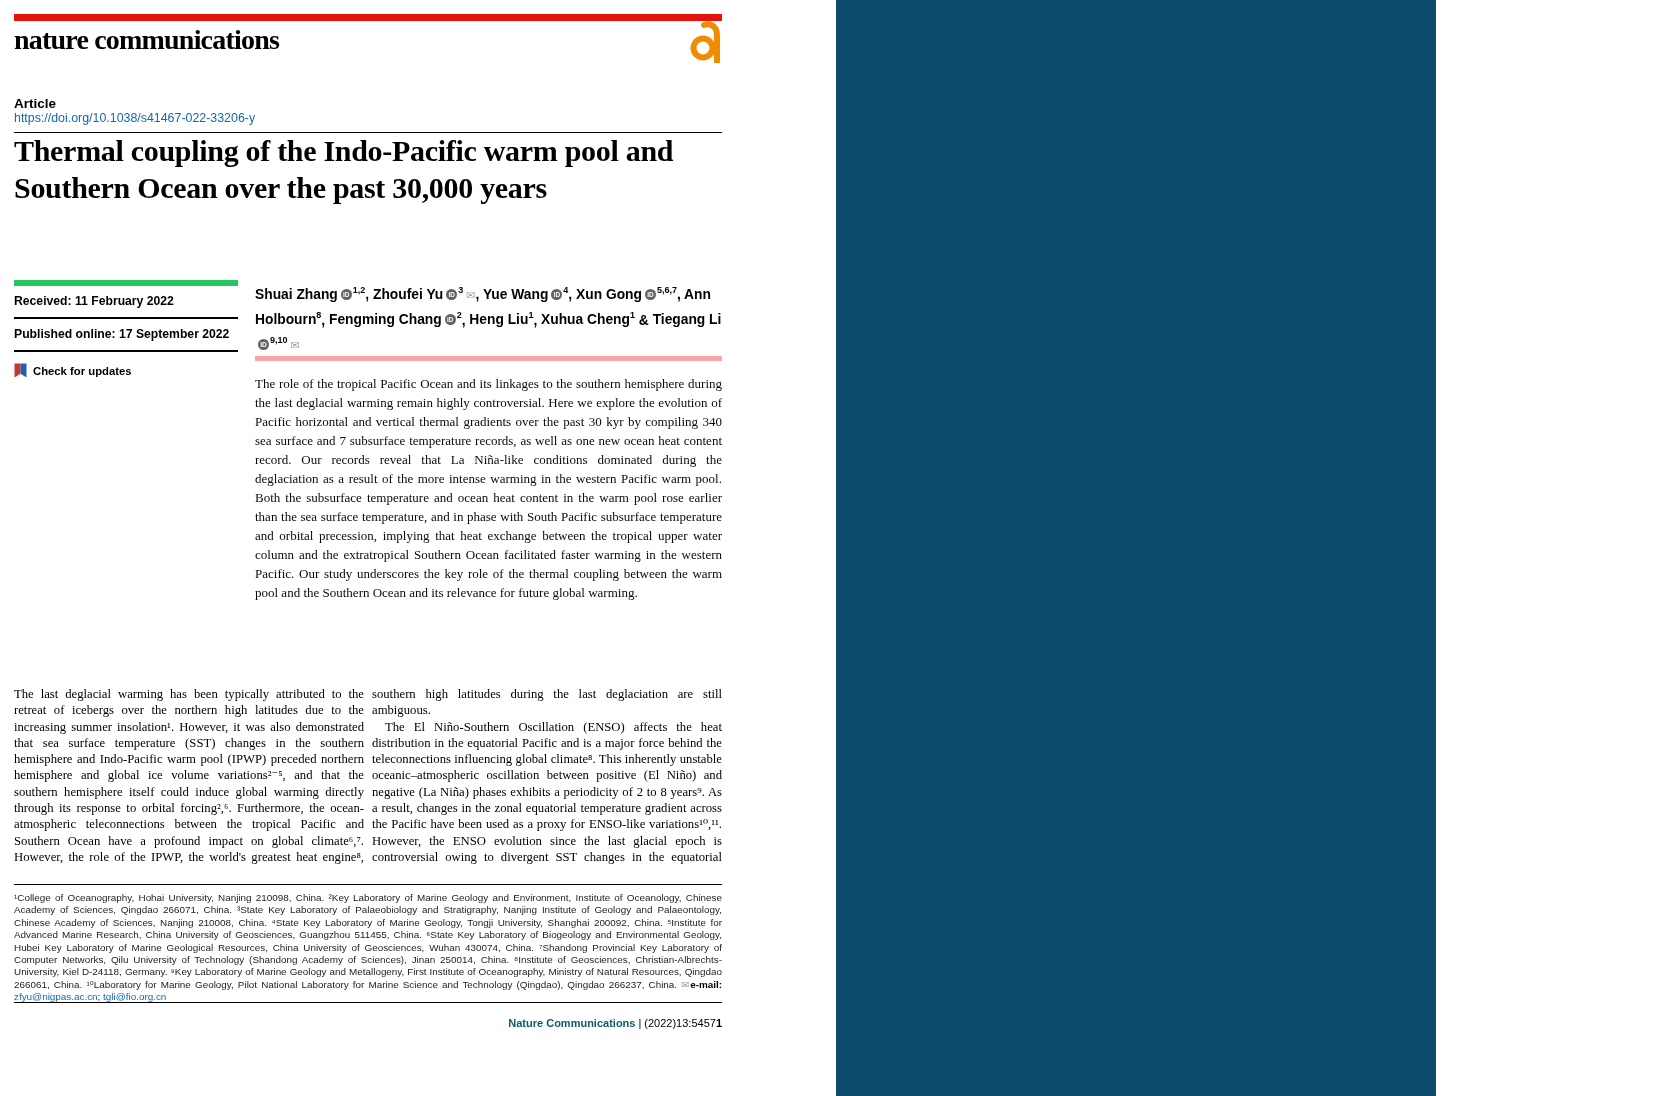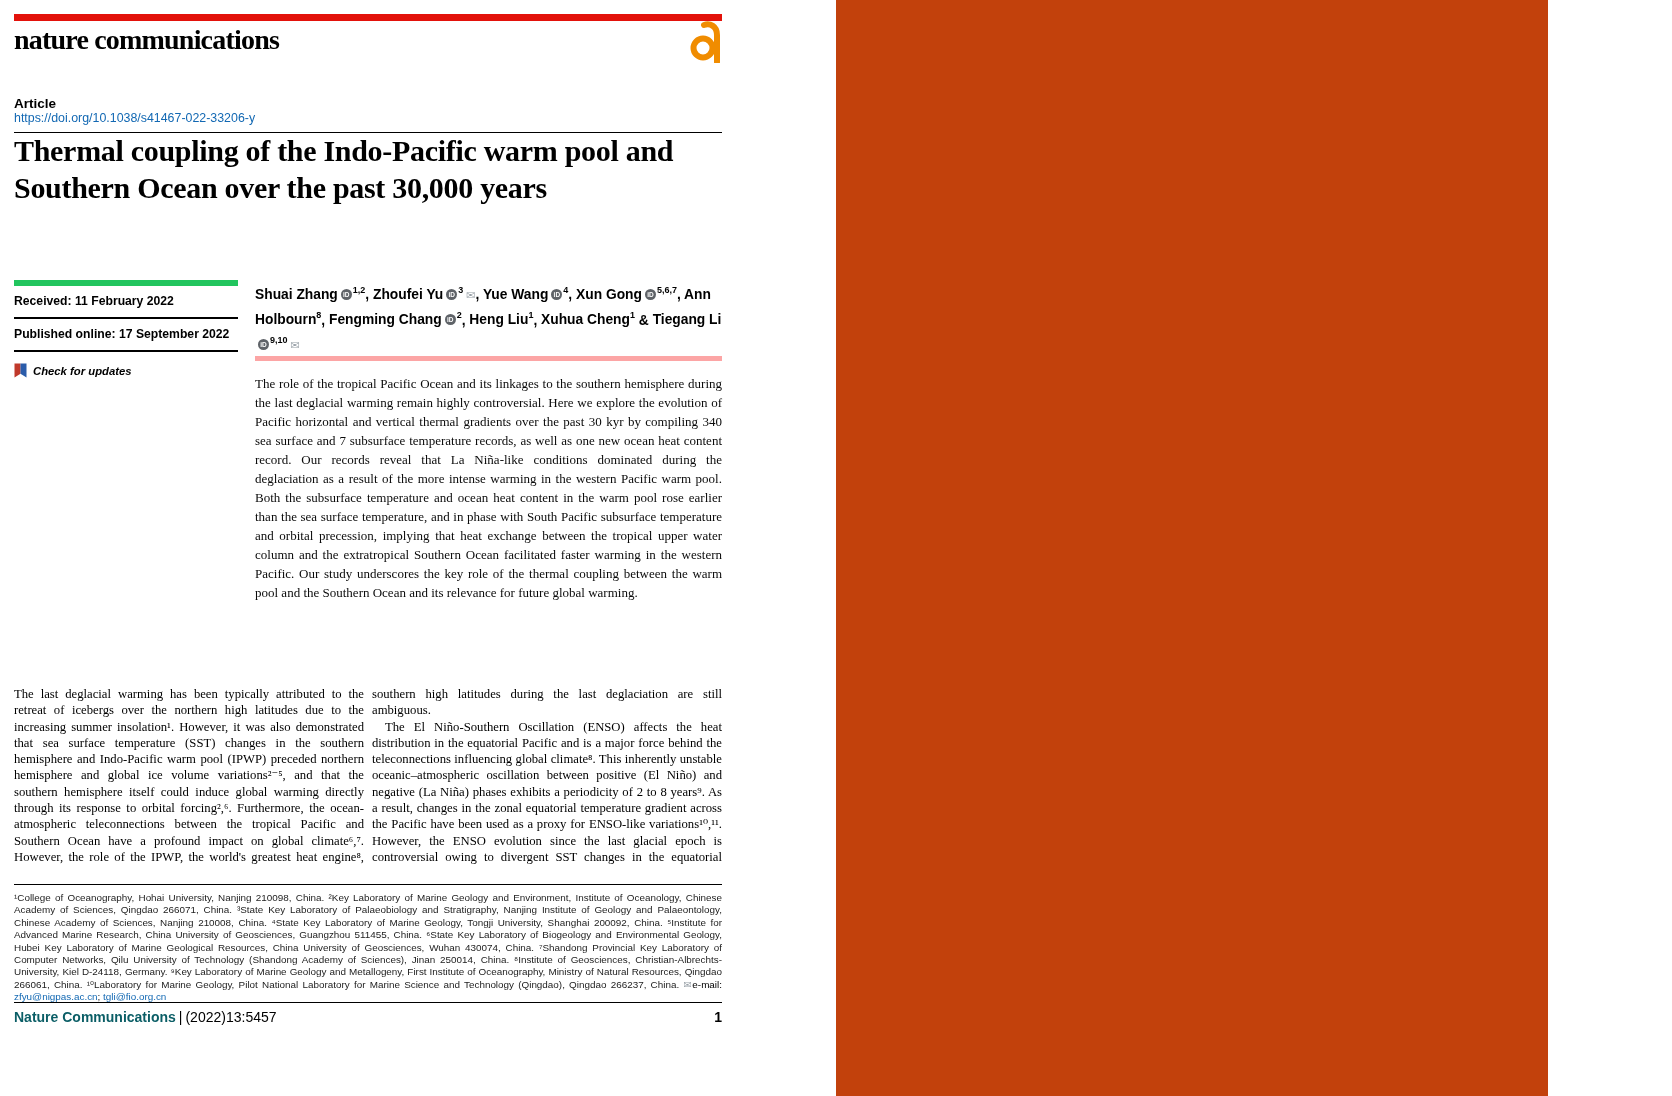--- a/index.html
+++ b/index.html
@@ -1,57 +1,57 @@
 <!DOCTYPE html>
 <html><head>
 <meta charset="utf-8">
 <style>
   html,body{margin:0;padding:0;background:#fff;}
   body{width:1672px;height:1096px;font-family:"Liberation Sans",sans-serif;color:#000;}
-  .sheet{position:relative;width:1548px;height:1096px;overflow:hidden;background:#c2410c;}
+  .sheet{position:relative;width:1436px;height:1096px;overflow:hidden;background:#0c4a6e;}
   .page{position:absolute;top:0;width:836px;height:1096px;background:#fff;}
   .page.p0{left:0;} .page.p1{left:836;}
   .abs{position:absolute;left:14px;width:708px;}
 
   .brandbar{top:14px;height:7px;background:#e3120b;}
   .logo{top:24px;font-family:"Liberation Serif",serif;font-weight:700;font-size:28px;letter-spacing:-0.8px;color:#000;width:auto;}
   .oa{top:21px;left:690px;width:34px;height:42px;}
 
   .article-row{top:96px;display:flex;justify-content:space-between;align-items:baseline;border-bottom:1.5px solid #000;padding-bottom:7px;flex-direction:column;}
   .article-label{font-size:13.5px;font-weight:700;}
   .doi{font-size:12.4px;color:#1268b3;text-decoration:none;font-weight:400;}
 
   .title{top:132px;font-family:"Liberation Serif",serif;font-weight:700;font-size:30px;line-height:37px;letter-spacing:-0.3px;}
 
   .meta{top:280px;display:grid;grid-template-columns:224px 467px;column-gap:17px;}
   .dates{border-top:6px solid #22c55e;}
   .daterow{padding:8px 0 9px;border-bottom:2px solid #000;font-size:12.2px;font-weight:700;}
   .daterow.published{font-weight:700;}
-  .updates{margin-top:11px;display:flex;align-items:center;gap:6px;font-weight:700;font-size:11.3px;font-style:italic;}
+  .updates{margin-top:11px;display:flex;align-items:center;gap:6px;font-weight:700;font-size:11.3px;}
   .updates svg{flex:0 0 auto;}
 
   .authors{font-size:13.8px;line-height:21px;font-weight:700;}
   .authors sup{font-size:9px;font-weight:700;}
   .orcid{display:inline-block;width:11px;height:11px;border-radius:50%;background:#5f6368;color:#fff;
          font-size:6.5px;font-weight:700;text-align:center;line-height:11px;margin:0 1px 0 3px;vertical-align:2px;}
   .mailicon{color:#99a1a8;font-size:11px;margin-left:3px;font-family:"DejaVu Sans",sans-serif;font-weight:400;}
   .abstract{border-top:5px solid #fca5a5;padding-top:13px;
             font-family:"Liberation Serif","DejaVu Serif",serif;font-size:13px;line-height:19px;text-align:justify;color:#0a0a0a;}
 
   .bodycols{top:686px;height:181px;overflow:hidden;display:grid;grid-template-columns:350px 350px;column-gap:8px;}
   .bodycols p{margin:0;font-family:"Liberation Serif","DejaVu Serif",serif;font-size:12.7px;line-height:16.3px;text-align:justify;}
   .bodycols p.indent{text-indent:13px;}
 
   .foot{top:884px;border-top:1px solid #000;padding-top:7px;font-size:9.9px;line-height:12.4px;color:#1c1c1c;text-align:justify;
         font-family:"Liberation Sans","DejaVu Sans",sans-serif;}
-  .foot .label{font-weight:400;color:#000;}
+  .foot .label{font-weight:700;color:#000;}
   .foot .mailicon{font-size:9.5px;margin:0 1px 0 0;}
   .maillink{color:#1268b3;text-decoration:none;}
 
-  .footer{top:1002px;border-top:1px solid #000;padding-top:6px;display:flex;justify-content:space-between;font-size:14px;align-items:baseline;}
+  .footer{top:1002px;border-top:1px solid #000;padding-top:14px;display:flex;justify-content:flex-end;font-size:11px;align-items:baseline;}
   .fj{font-weight:700;color:#0b5e66;}
   .fsep{color:#000;margin:0 3px;}
   .fi{color:#000;}
   .fp{font-weight:700;color:#000;}
 </style>
 </head>
 <body>
 
 <div class="sheet">
 

